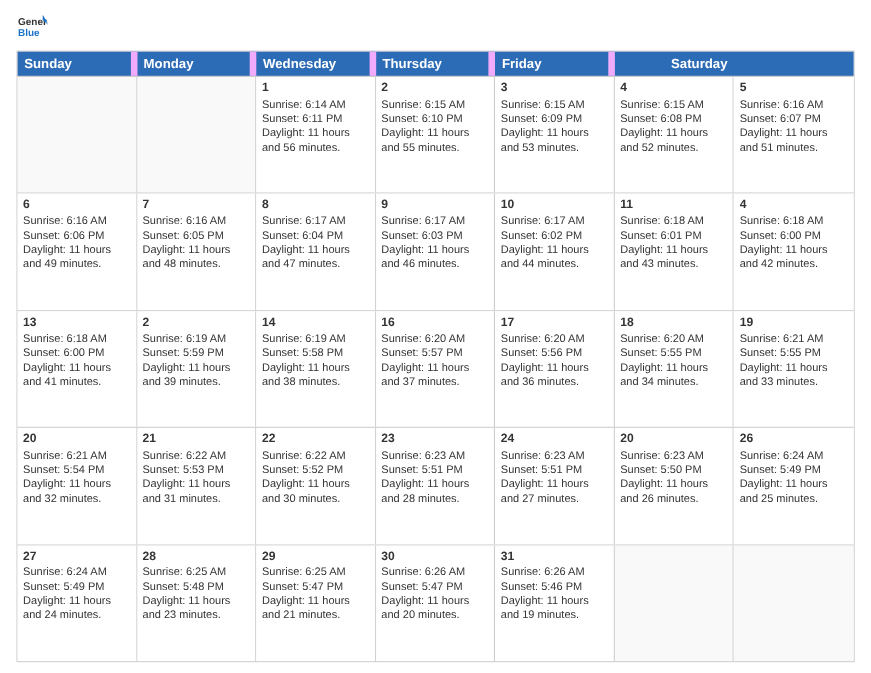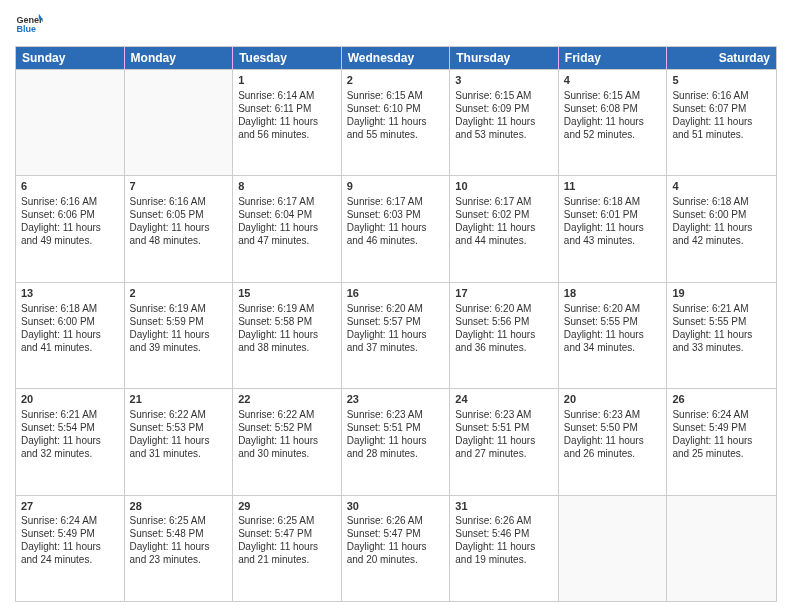--- a/index.html
+++ b/index.html
@@ -53,21 +53,21 @@
     .cal-header {
       display: grid;
       grid-template-columns: repeat(7, 1fr);
       background: #2c6bb5;
     }
     .cal-header-cell {
       color: #fff;
       font-size: 12px;
       font-weight: bold;
       padding: 4px 6px;
-      border-right: 1px solid #f0abfc;
+      border-right: 6px solid #f0abfc;
       text-align: left;
     }
     .cal-header-cell:last-child { border-right: none; text-align: right; }
     .cal-body {
       flex: 1;
       display: flex;
       flex-direction: column;
     }
     .cal-row {
       display: grid;
@@ -113,21 +113,20 @@
     <div class="title-block">
       <div class="month-title"></div>
       <div class="location"></div>
     </div>
   </div>
 
   <div class="calendar">
     <div class="cal-header" id="cal-header">
         <div class="cal-header-cell">Sunday</div>
         <div class="cal-header-cell">Monday</div>
-        <div class="cal-header-cell">Tuesday</div>
         <div class="cal-header-cell">Wednesday</div>
         <div class="cal-header-cell">Thursday</div>
         <div class="cal-header-cell">Friday</div>
         <div class="cal-header-cell">Saturday</div>
       </div>
     <div class="cal-body" id="cal-body">
         <div class="cal-row">
           <div class="cal-cell empty"></div>
           <div class="cal-cell empty"></div>
           <div class="cal-cell">
@@ -184,21 +183,21 @@
         <div class="cal-row">
           <div class="cal-cell">
             <div class="day-num">13</div>
             <div class="cell-info">Sunrise: 6:18 AM<br>Sunset: 6:00 PM<br>Daylight: 11 hours and 41 minutes.</div>
           </div>
           <div class="cal-cell">
             <div class="day-num">2</div>
             <div class="cell-info">Sunrise: 6:19 AM<br>Sunset: 5:59 PM<br>Daylight: 11 hours and 39 minutes.</div>
           </div>
           <div class="cal-cell">
-            <div class="day-num">15</div>
+            <div class="day-num">14</div>
             <div class="cell-info">Sunrise: 6:19 AM<br>Sunset: 5:58 PM<br>Daylight: 11 hours and 38 minutes.</div>
           </div>
           <div class="cal-cell">
             <div class="day-num">16</div>
             <div class="cell-info">Sunrise: 6:20 AM<br>Sunset: 5:57 PM<br>Daylight: 11 hours and 37 minutes.</div>
           </div>
           <div class="cal-cell">
             <div class="day-num">17</div>
             <div class="cell-info">Sunrise: 6:20 AM<br>Sunset: 5:56 PM<br>Daylight: 11 hours and 36 minutes.</div>
           </div>

